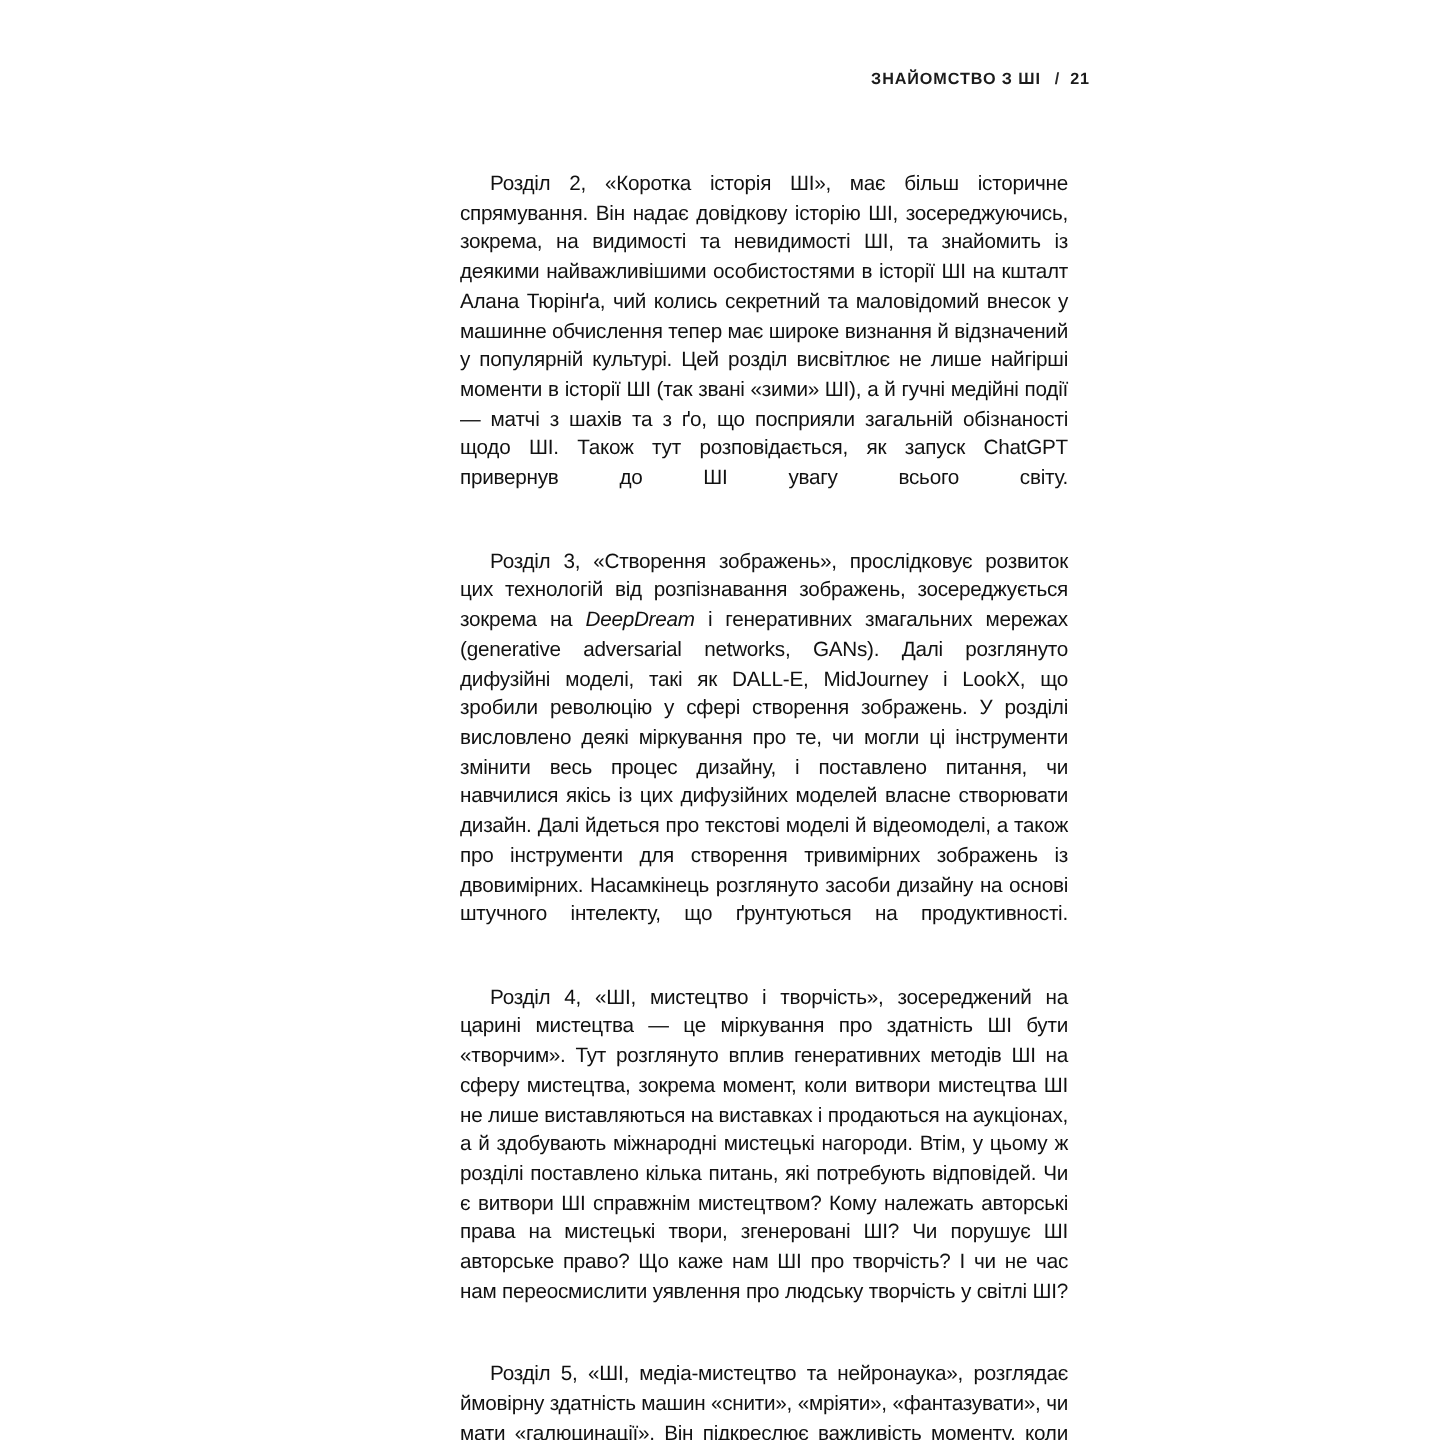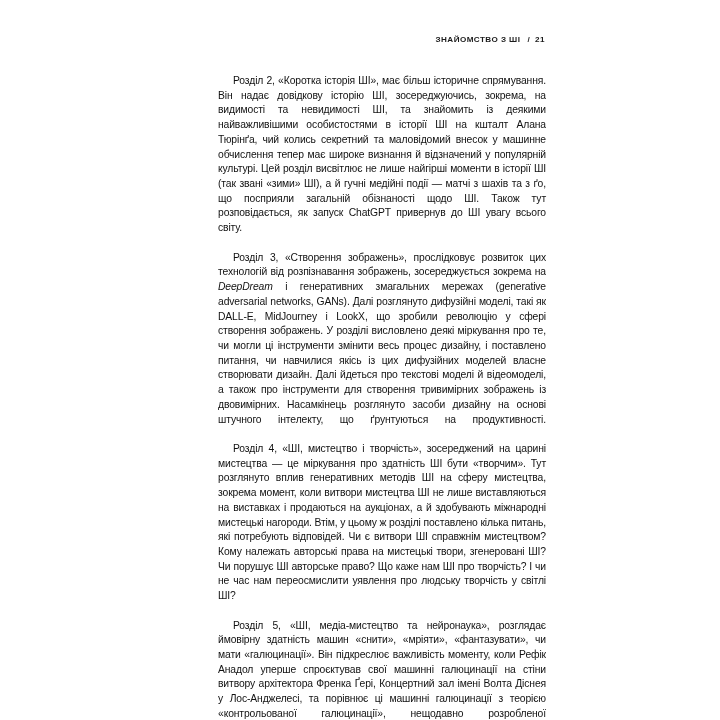--- a/index.html
+++ b/index.html
@@ -48,21 +48,21 @@
 
   
   #text-block {
     position: absolute;
     top: 74px;
     left: 218px;
     width: 328px;
   }
 
   p.para {
-    margin: 0;
+    margin: 12px;
     text-align: justify;
     text-justify: inter-word;
     text-indent: 15px;
     font-size: 10.35px;
     line-height: 14.72px;
     letter-spacing: -0.012em;
     word-spacing: -0.004em;
     hyphens: manual;
     color: #111111;
   }

